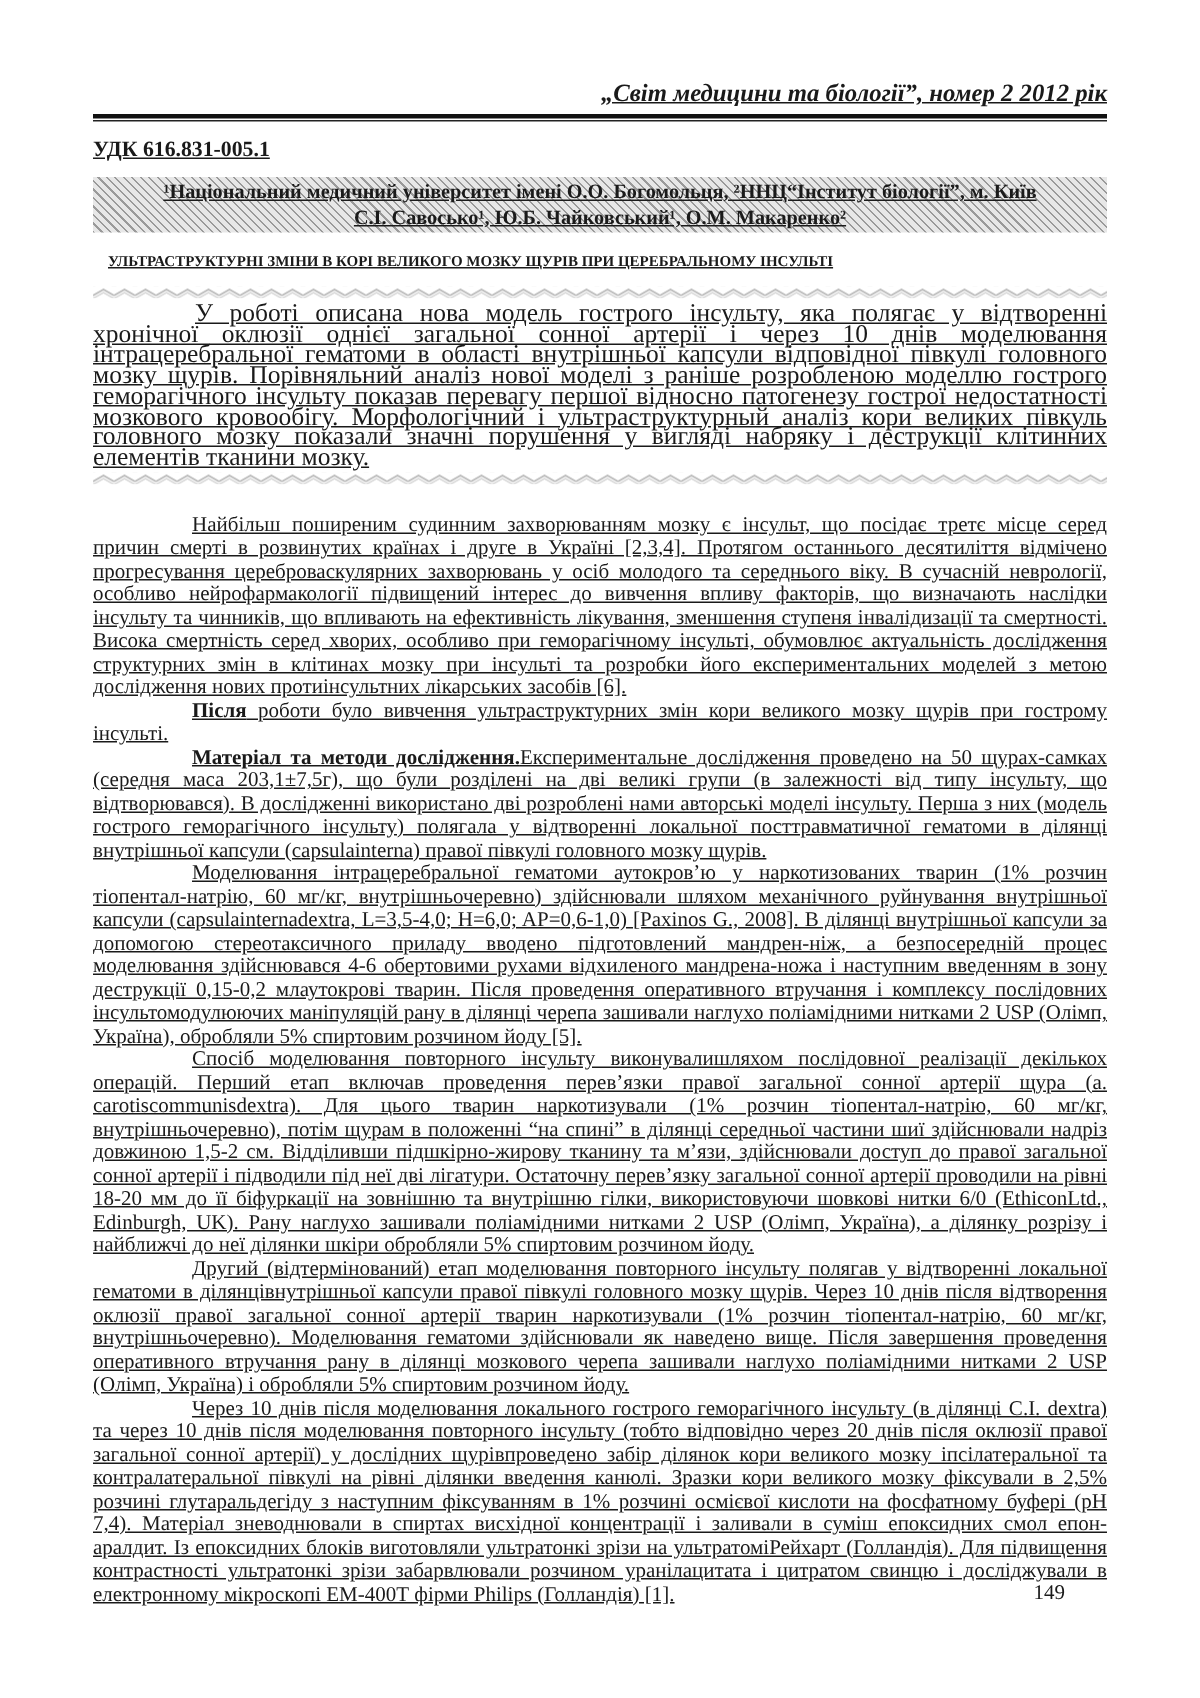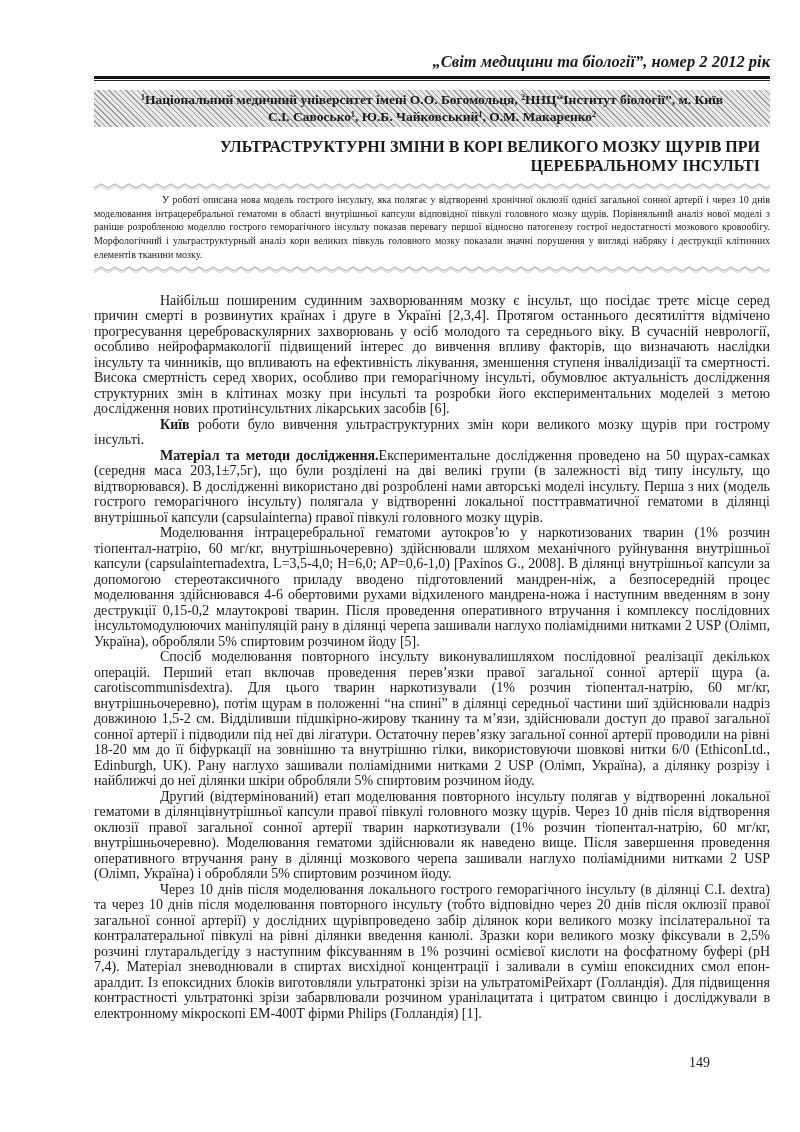--- a/index.html
+++ b/index.html
@@ -5,21 +5,21 @@
   * { margin:0; padding:0; box-sizing:border-box; }
   html,body { background:#ffffff; }
   .page {
     position:relative;
     width:800px; height:1132px;
     background:#ffffff;
     color:#1a1a1a;
     font-family:"Liberation Serif","DejaVu Serif",serif;
     overflow:hidden;
   }
-  .content { margin:0 94px; width:676px; }
+  .content { margin:0 62px; width:676px;text-decoration:underline; }
 
   .journal-header {
     padding-top:52px;
     text-align:right;
     font-size:16.5px;
     font-weight:bold;
     font-style:italic;
     line-height:20px;
     white-space:nowrap;
   }
@@ -37,33 +37,33 @@
     padding:2px 4px;
     text-align:center;
     font-weight:bold;
     font-size:13.5px;
     line-height:16.5px;
     background:repeating-linear-gradient(45deg,#9a9a9a 0,#9a9a9a 1px,#e7e7e7 1px,#e7e7e7 4px);
   }
 
   .article-title {
     margin-top:10px;
-    text-align:right;
+    text-align:left;
     font-weight:bold;
-    font-size:16px;
+    font-size:10px;
     line-height:19px;
     padding:0 10px;
   }
 
   .zig { display:block; margin-top:7px; }
   .zig2 { margin-top:3px; }
 
   .abstract {
     margin-top:3px;
-    font-size:10px;
+    font-size:17px;
     line-height:13.7px;
     text-align:justify;
   }
   .abs-p  { text-indent:68px; }
   .abs-kw { text-indent:68px; }
   .abs-kw b { font-weight:bold; }
 
   .article-body {
     margin-top:20px;
     font-size:14px;
@@ -83,20 +83,21 @@
 </head>
 <body>
 
 <div class="page">
   <div class="content">
 
     <div class="journal-header">„Світ медицини та біології”, номер 2 2012 рік</div>
     <div class="rule-thick"></div>
     <div class="rule-thin"></div>
 
+    <div class="udk">УДК 616.831-005.1</div>
 
     <div class="authors-block">
       <div>¹Національний медичний університет імені О.О. Богомольця, ²ННЦ“Інститут біології”, м. Київ</div>
       <div>С.І. Савосько¹, Ю.Б. Чайковський¹, О.М. Макаренко²</div>
     </div>
 
     <div class="article-title">УЛЬТРАСТРУКТУРНІ ЗМІНИ В КОРІ ВЕЛИКОГО МОЗКУ ЩУРІВ ПРИ ЦЕРЕБРАЛЬНОМУ ІНСУЛЬТІ</div>
 
     <svg class="zig" width="676" height="8">
       <defs>
@@ -117,21 +118,21 @@
         <pattern id="zz2" width="14" height="8" patternUnits="userSpaceOnUse">
           <polyline points="0,6 7,2 14,6" fill="none" stroke="#b8b8b8" stroke-width="1.2"></polyline>
           <polyline points="0,8 7,4 14,8" fill="none" stroke="#d4d4d4" stroke-width="1"></polyline>
         </pattern>
       </defs>
       <rect width="676" height="8" fill="url(#zz2)"></rect>
     </svg>
 
     <div class="article-body">
       <p><span class="lead"></span><span>Найбільш поширеним судинним захворюванням мозку є інсульт, що посідає третє місце серед причин смерті в розвинутих країнах і друге в Україні [2,3,4]. Протягом останнього десятиліття відмічено прогресування цереброваскулярних захворювань у осіб молодого та середнього віку. В сучасній неврології, особливо нейрофармакології підвищений інтерес до вивчення впливу факторів, що визначають наслідки інсульту та чинників, що впливають на ефективність лікування, зменшення ступеня інвалідизації та смертності. Висока смертність серед хворих, особливо при геморагічному інсульті, обумовлює актуальність дослідження структурних змін в клітинах мозку при інсульті та розробки його експериментальних моделей з метою дослідження нових протиінсультних лікарських засобів [6].</span></p>
-      <p><span class="lead">Київ</span><span> роботи було вивчення ультраструктурних змін кори великого мозку щурів при гострому інсульті.</span></p>
+      <p><span class="lead">Після</span><span> роботи було вивчення ультраструктурних змін кори великого мозку щурів при гострому інсульті.</span></p>
       <p><span class="lead">Матеріал та методи дослідження.</span><span>Експериментальне дослідження проведено на 50 щурах-самках (середня маса 203,1±7,5г), що були розділені на дві великі групи (в залежності від типу інсульту, що відтворювався). В дослідженні використано дві розроблені нами авторські моделі інсульту. Перша з них (модель гострого геморагічного інсульту) полягала у відтворенні локальної посттравматичної гематоми в ділянці внутрішньої капсули (capsulainterna) правої півкулі головного мозку щурів.</span></p>
       <p><span class="lead"></span><span>Моделювання інтрацеребральної гематоми аутокров’ю у наркотизованих тварин (1% розчин тіопентал-натрію, 60 мг/кг, внутрішньочеревно) здійснювали шляхом механічного руйнування внутрішньої капсули (capsulainternadextra, L=3,5-4,0; H=6,0; AP=0,6-1,0) [Paxinos G., 2008]. В ділянці внутрішньої капсули за допомогою стереотаксичного приладу вводено підготовлений мандрен-ніж, а безпосередній процес моделювання здійснювався 4-6 обертовими рухами відхиленого мандрена-ножа і наступним введенням в зону деструкції 0,15-0,2 млаутокрові тварин. Після проведення оперативного втручання і комплексу послідовних інсультомодулюючих маніпуляцій рану в ділянці черепа зашивали наглухо поліамідними нитками 2 USP (Олімп, Україна), обробляли 5% спиртовим розчином йоду [5].</span></p>
       <p><span class="lead"></span><span>Спосіб моделювання повторного інсульту виконувалишляхом послідовної реалізації декількох операцій. Перший етап включав проведення перев’язки правої загальної сонної артерії щура (a. carotiscommunisdextra). Для цього тварин наркотизували (1% розчин тіопентал-натрію, 60 мг/кг, внутрішньочеревно), потім щурам в положенні “на спині” в ділянці середньої частини шиї здійснювали надріз довжиною 1,5-2 см. Відділивши підшкірно-жирову тканину та м’язи, здійснювали доступ до правої загальної сонної артерії і підводили під неї дві лігатури. Остаточну перев’язку загальної сонної артерії проводили на рівні 18-20 мм до її біфуркації на зовнішню та внутрішню гілки, використовуючи шовкові нитки 6/0 (EthiconLtd., Edinburgh, UK). Рану наглухо зашивали поліамідними нитками 2 USP (Олімп, Україна), а ділянку розрізу і найближчі до неї ділянки шкіри обробляли 5% спиртовим розчином йоду.</span></p>
       <p><span class="lead"></span><span>Другий (відтермінований) етап моделювання повторного інсульту  полягав у відтворенні локальної гематоми в ділянцівнутрішньої капсули правої півкулі головного мозку щурів.  Через 10 днів після відтворення оклюзії правої загальної сонної артерії тварин наркотизували (1% розчин тіопентал-натрію, 60 мг/кг, внутрішньочеревно). Моделювання гематоми здійснювали як наведено вище. Після завершення проведення оперативного втручання рану в ділянці мозкового черепа зашивали наглухо поліамідними нитками 2 USP (Олімп, Україна) і обробляли 5% спиртовим розчином йоду.</span></p>
       <p><span class="lead"></span><span>Через 10 днів після моделювання локального гострого геморагічного інсульту (в ділянці C.I. dextra) та через 10 днів після моделювання повторного інсульту (тобто відповідно через 20 днів після оклюзії правої загальної сонної артерії) у дослідних щурівпроведено забір ділянок кори великого мозку іпсілатеральної та контралатеральної півкулі на рівні ділянки введення канюлі. Зразки кори великого мозку фіксували в 2,5% розчині глутаральдегіду з наступним фіксуванням в 1% розчині осмієвої кислоти на фосфатному буфері (рН 7,4). Матеріал зневоднювали в спиртах висхідної концентрації і заливали в суміш епоксидних смол епон-аралдит. Із епоксидних блоків виготовляли ультратонкі зрізи на ультратоміРейхарт (Голландія). Для підвищення контрастності ультратонкі зрізи забарвлювали розчином уранілацитата і цитратом свинцю і досліджували в електронному мікроскопі ЕМ-400Т фірми Philips (Голландія) [1].</span></p>
     </div>
 
   </div>
 
   <div class="page-number">149</div>

